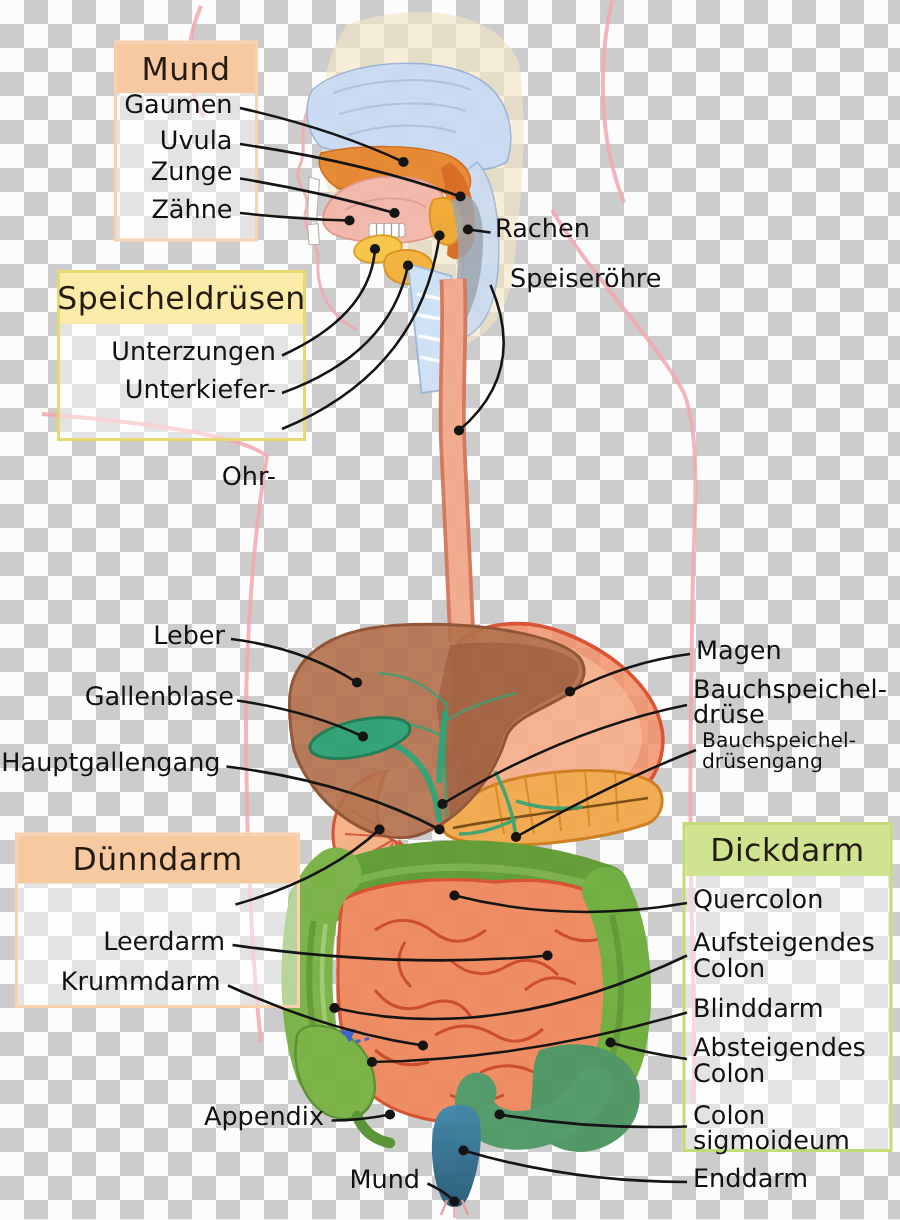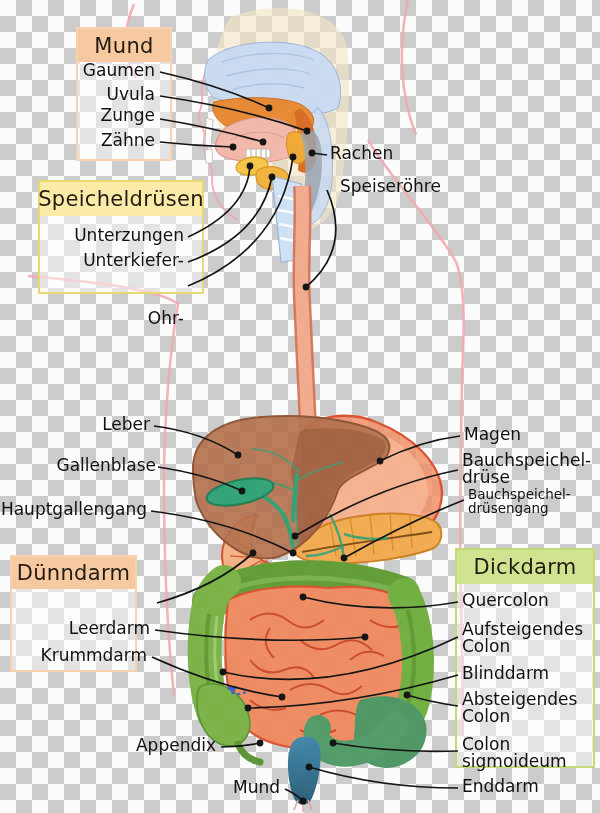--- a/index.html
+++ b/index.html
@@ -260,21 +260,21 @@
       <circle cx="303" cy="801" r="3.4" fill="#151515"></circle>
       <path d="M458,788 Q380,788 309,767" fill="none" stroke="#151515" stroke-width="1.7"></path>
       <circle cx="309" cy="767" r="3.4" fill="#151515"></circle>
     </svg>
 <div class="group-box" style="left: 76px; top: 27px; width: 96px; height: 134px; border: 2.5px solid rgb(248, 210, 174);">
       <div class="group-title" style="height: 33px; background: rgb(247, 201, 160);">Mund</div>
     </div>
     <div class="group-box" style="left: 38px; top: 180px; width: 166px; height: 114px; border: 2.5px solid rgb(232, 216, 113);">
       <div class="group-title" style="height: 34px; background: rgb(250, 235, 168);">Speicheldrüsen</div>
     </div>
-    <div class="group-box" style="left: 10px; top: 555px; width: 127px; height: 117px; border: 2.5px solid rgb(248, 210, 174);">
+    <div class="group-box" style="left: 10px; top: 555px; width: 190px; height: 117px; border: 2.5px solid rgb(248, 210, 174);">
       <div class="group-title" style="height: 32px; background: rgb(247, 201, 160);">Dünndarm</div>
     </div>
     <div class="group-box" style="left: 455px; top: 548px; width: 140px; height: 220px; border: 2.5px solid rgb(195, 218, 121);">
       <div class="group-title" style="height: 34px; background: rgb(207, 227, 144);">Dickdarm</div>
     </div>
     <div class="dlabel right-align" style="left: 155px; top: 62px;">Gaumen</div>
     <div class="dlabel right-align" style="left: 155px; top: 86px;">Uvula</div>
     <div class="dlabel right-align" style="left: 155px; top: 107px;">Zunge</div>
     <div class="dlabel right-align" style="left: 155px; top: 132px;">Zähne</div>
     <div class="dlabel right-align" style="left: 184px; top: 227px;">Unterzungen</div>

